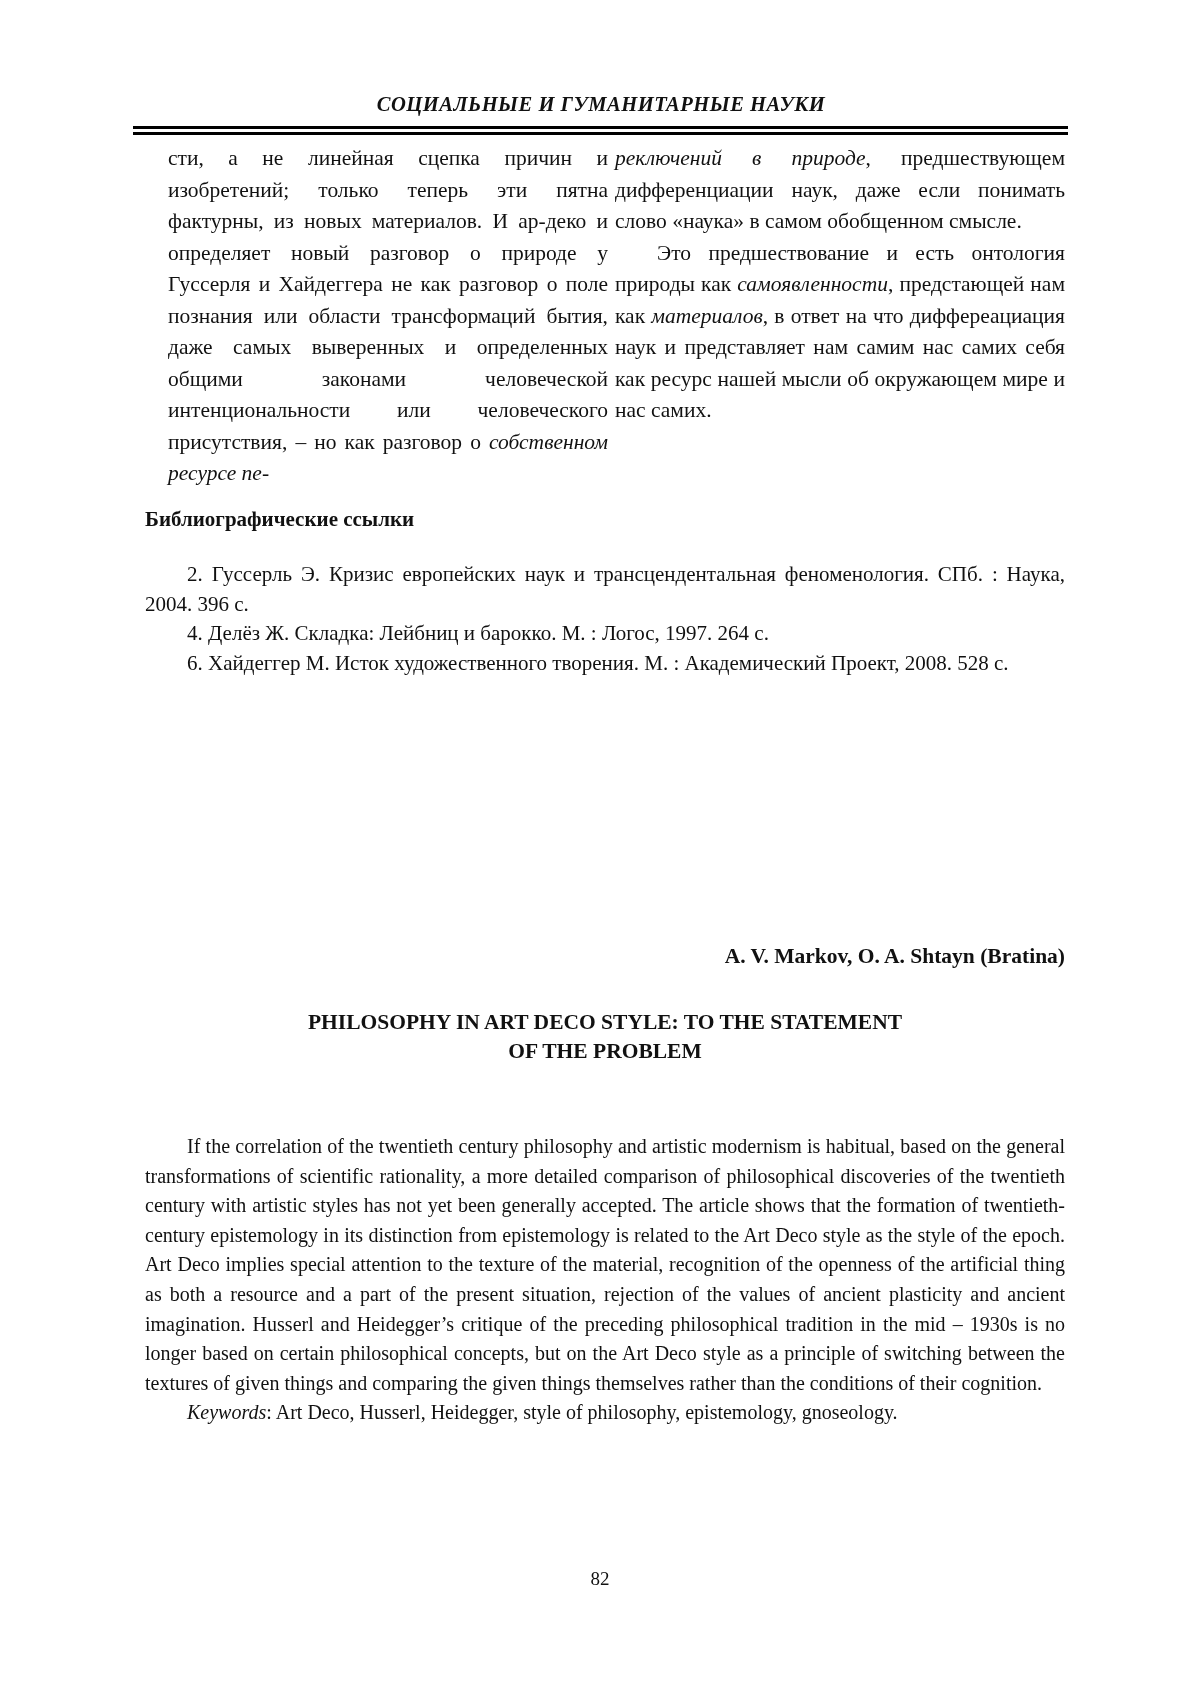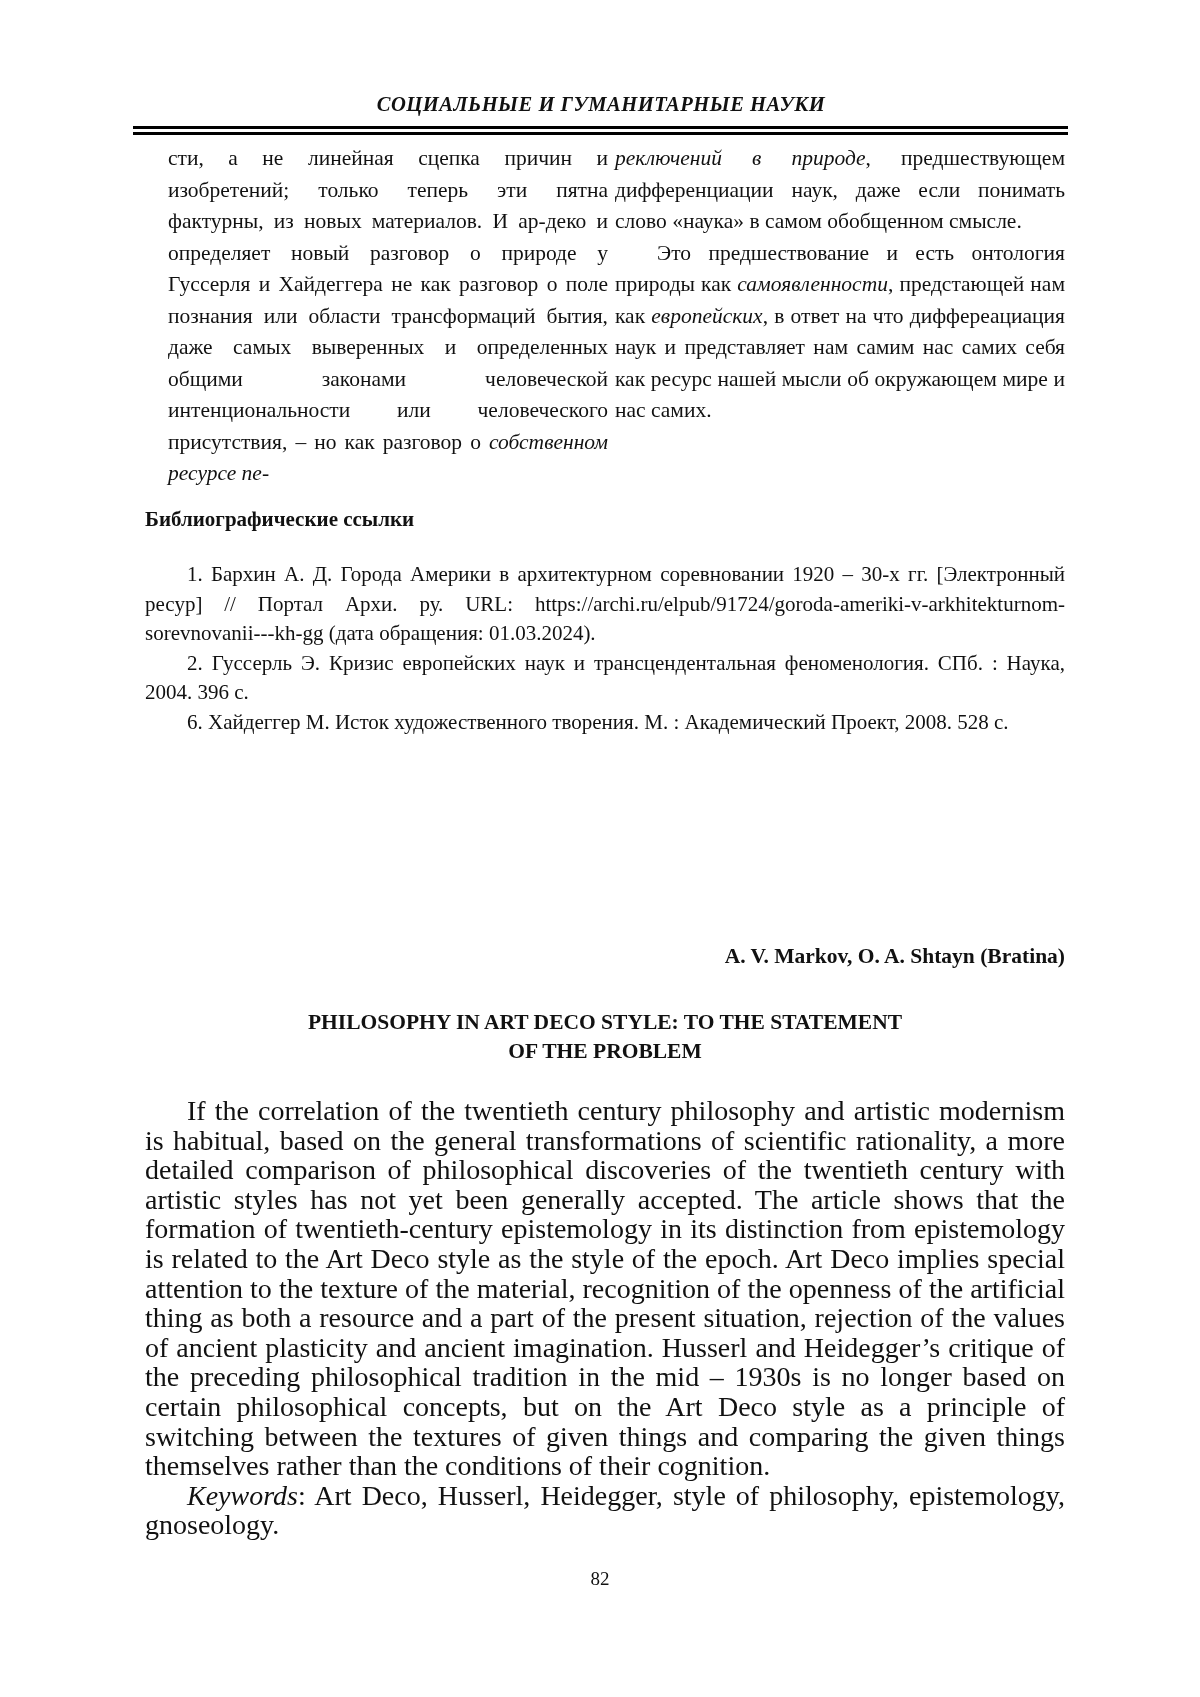--- a/index.html
+++ b/index.html
@@ -51,22 +51,22 @@
       position: absolute; left: 145px; top: 944px; width: 920px;
       text-align: right; font-size: 21.5px; font-weight: bold;
     }
     .article-title {
       position: absolute; left: 145px; top: 1008px; width: 920px;
       text-align: center; font-size: 21.5px; font-weight: bold; line-height: 29px;
     }
     .article-title span { display: block; }
 
     .abstract {
-      position: absolute; left: 145px; top: 1096px; width: 920px;
-      font-size: 28px; line-height: 29.6px; text-align: justify;
+      position: absolute; left: 145px; top: 1132px; width: 920px;
+      font-size: 20px; line-height: 29.6px; text-align: justify;
     }
     .abstract p { margin: 0; text-indent: 42px; }
     .abstract em { font-style: italic; }
 
     .page-number {
       position: absolute; left: 0; top: 1568px; width: 1200px;
       text-align: center; font-size: 19px;
     }
   </style>
 </head>
@@ -79,28 +79,28 @@
     <div class="bar top"></div>
     <div class="bar bottom"></div>
   </div>
 
   <div class="columns">
     <div class="col left">
       <p><span>сти, а не линейная сцепка причин и изобретений; только теперь эти пятна фактурны, из новых материалов. И ар-деко и определяет новый разговор о природе у Гуссерля и Хайдеггера не как разговор о поле познания или области трансформаций бытия, даже самых выверенных и определенных общими законами человеческой интенциональности или человеческого присутствия, – но как разговор о </span><em>собственном ресурсе пе-</em></p>
     </div>
     <div class="col right">
       <p><em>реключений в природе</em><span>, предшествующем дифференциации наук, даже если понимать слово «наука» в самом обобщенном смысле.</span></p>
-      <p class="indent"><span>Это предшествование и есть онтология природы как </span><em>самоявленности</em><span>, предстающей нам как </span><em>европейских</em><span>, в ответ на что диффереациация наук и представляет нам самим нас самих себя как ресурс нашей мысли об окружающем мире и нас самих.</span></p>
+      <p class="indent"><span>Это предшествование и есть онтология природы как </span><em>самоявленности</em><span>, предстающей нам как </span><em>материалов</em><span>, в ответ на что диффереациация наук и представляет нам самим нас самих себя как ресурс нашей мысли об окружающем мире и нас самих.</span></p>
     </div>
   </div>
 
   <div class="refs-heading">Библиографические ссылки</div>
   <div class="refs">
-    <p class="ref">1. Бархин А. Д. Города Америки в архитектурном соревновании 1920 – 30-х гг. [Электронный ресур] // Портал Архи. ру. URL: https://archi.ru/elpub/91724/goroda-ameriki-v-arkhitekturnom-sorevnovanii---kh-gg (дата обращения: 01.03.2024).</p>
     <p class="ref">2. Гуссерль Э. Кризис европейских наук и трансцендентальная феноменология. СПб. : Наука, 2004. 396 с.</p>
+    <p class="ref">4. Делёз Ж. Складка: Лейбниц и барокко. М. : Логос, 1997. 264 с.</p>
     <p class="ref">6. Хайдеггер М. Исток художественного творения. М. : Академический Проект, 2008. 528 с.</p>
   </div>
 
   <div class="authors">A. V. Markov, O. A. Shtayn (Bratina)</div>
   <div class="article-title">
     <span>PHILOSOPHY IN ART DECO STYLE: TO THE STATEMENT</span>
     <span>OF THE PROBLEM</span>
   </div>
 
   <div class="abstract">

